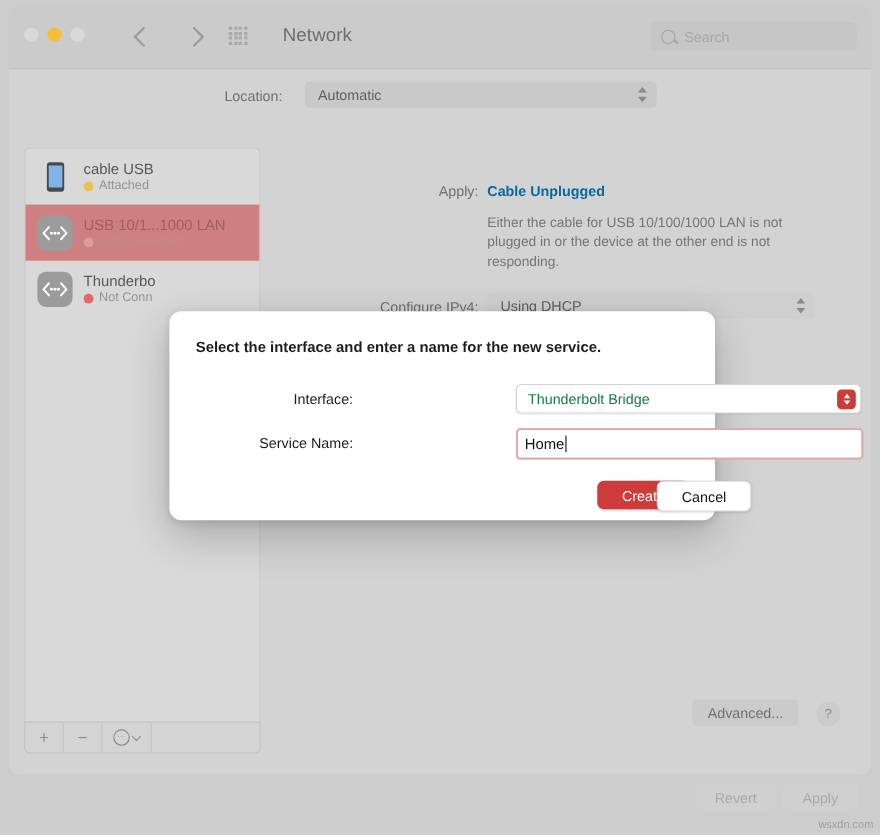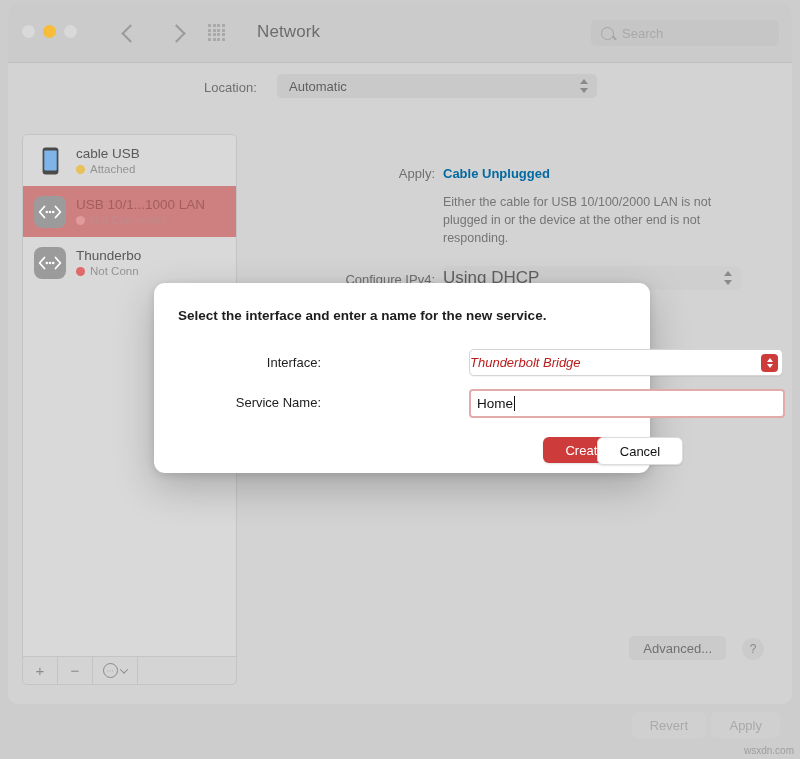--- a/index.html
+++ b/index.html
@@ -211,21 +211,21 @@
     font-size: 12.5px; color: #757575; line-height: 18px;
   }
   .ipv4-label { left: 0; top: 106px; width: 190px; }
   .ipv4-select {
     position: absolute; left: 198px; top: 100px;
     width: 298px; height: 24px;
     background: #cfcfcf;
     border-radius: 5px;
     display: flex; align-items: center;
   }
-  .ipv4-select .val { font-size: 17px; color: #606060; }
+  .ipv4-select .val { margin-left: 12px; font-size: 13px; color: #606060; }
 
   .privacy-text {
     position: absolute; left: 198px; top: 355px;
     width: 330px;
     font-size: 12.5px; color: #a8a8a8; line-height: 18px;
   }
 
   .advanced-btn {
     position: absolute; right: 52px; bottom: 24px;
     height: 24px; padding: 0 14px;
@@ -284,21 +284,21 @@
 
   .m-select {
     position: absolute; left: 315px; top: 66px;
     width: 312px; height: 25px;
     background: #fff;
     border: 1px solid #d4d4d4;
     border-radius: 5px;
     box-shadow: 0 1px 1px rgba(0,0,0,.05);
     display: flex; align-items: center;
   }
-  .m-select .val { font-size: 13px; color: #b91c1c; font-style: italic; }
+  .m-select .val { margin-left: 10px; font-size: 13px; color: #15803d; }
   .red-stepper {
     position: absolute; right: 4px; top: 50%; transform: translateY(-50%);
     width: 17px; height: 18px;
     background: #cd3b3b;
     border-radius: 4px;
     display: flex; flex-direction: column; align-items: center; justify-content: center; gap: 2px;
   }
   .red-stepper .up, .red-stepper .dn {
     width: 0; height: 0; border-left: 3.6px solid transparent; border-right: 3.6px solid transparent;
   }
@@ -481,21 +481,21 @@
             </span>
             <span class="mini-chev"></span>
           </span>
         </div>
       </div>
 
       <div class="detail">
         <div class="status-row">
           <div class="lbl-right status-label">Apply:</div>
           <div class="status-value">Cable Unplugged</div>
-          <div class="status-desc">Either the cable for USB 10/100/2000 LAN is not plugged in or the device at the other end is not responding.</div>
+          <div class="status-desc">Either the cable for USB 10/100/1000 LAN is not plugged in or the device at the other end is not responding.</div>
 
           <div class="lbl-right ipv4-label">Configure IPv4:</div>
           <div class="ipv4-select">
             <span class="val">Using DHCP</span>
             <span class="stepper-glyph">
               <span class="up"></span>
                 <span class="dn"></span>
             </span>
           </div>
         </div>

